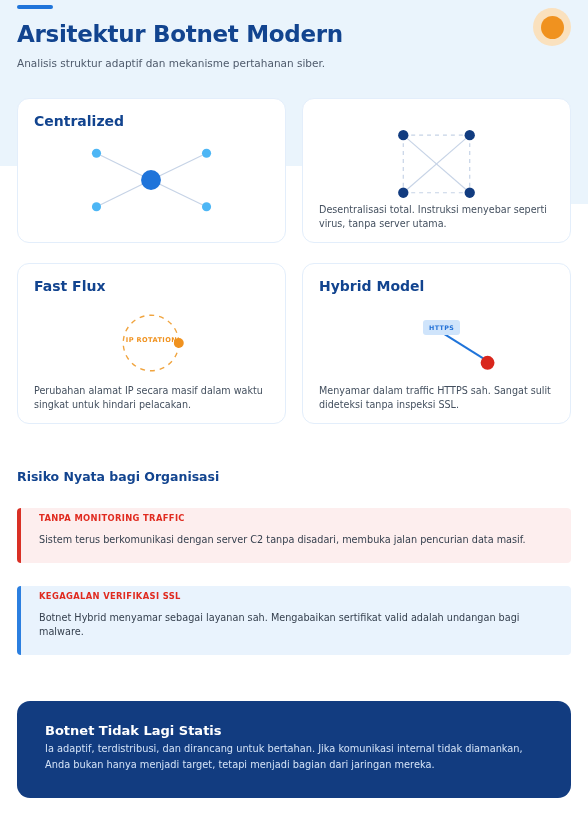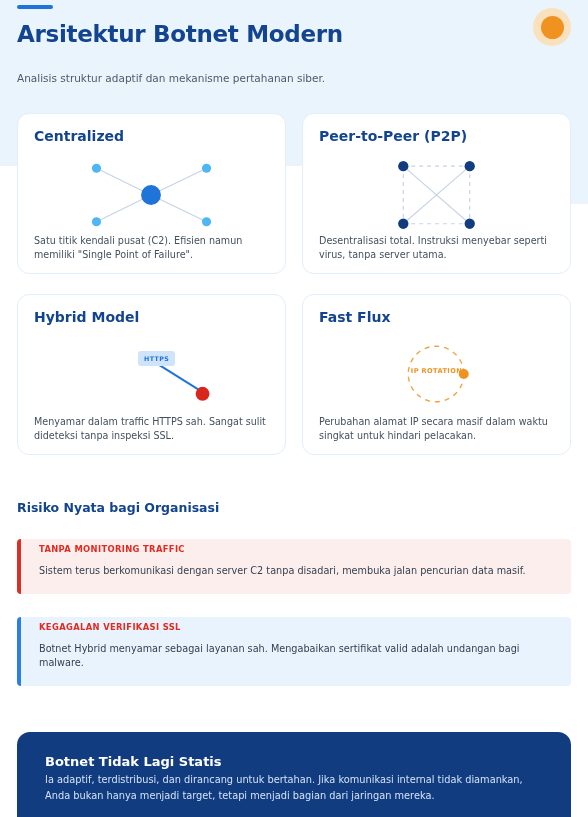--- a/index.html
+++ b/index.html
@@ -56,21 +56,21 @@
   }
   .title {
     margin: 11px 0 0 0;
     font-size: 23px;
     line-height: 28px;
     font-weight: bold;
     color: #12448f;
     letter-spacing: -0.3px;
   }
   .subtitle {
-    margin: 23px 0 0 0;
+    margin: 8px 0 0 0;
     font-size: 10.5px;
     line-height: 15px;
     color: #4e5a6b;
   }
   .header-badge {
     position: absolute;
     right: 0px;
     top: 8px;
     width: 38px;
     height: 38px;
@@ -239,66 +239,64 @@
           <line x1="174" y1="20" x2="118" y2="47" stroke="#c6d3e6" stroke-width="1.2"></line>
           <line x1="63" y1="74" x2="118" y2="47" stroke="#c6d3e6" stroke-width="1.2"></line>
           <line x1="174" y1="74" x2="118" y2="47" stroke="#c6d3e6" stroke-width="1.2"></line>
           <circle cx="63" cy="20" r="4.6" fill="#4db6f5"></circle>
           <circle cx="174" cy="20" r="4.6" fill="#4db6f5"></circle>
           <circle cx="63" cy="74" r="4.6" fill="#4db6f5"></circle>
           <circle cx="174" cy="74" r="4.6" fill="#4db6f5"></circle>
           <circle cx="118" cy="47" r="10" fill="#1f74da"></circle>
         </svg>
       </div>
-      <p class="card-desc">Satu titik kendali pusat (C2). Efisien namun memiliki "Single Point of Failure".</p>
     </div>
 
     <div class="card">
-      <p class="card-title">Peer-to-Peer (P2P)</p>
       <div class="card-figure">
         <svg class="fig-svg" viewBox="0 0 237 86" preserveAspectRatio="xMidYMid meet">
           <line x1="85" y1="18" x2="152" y2="18" stroke="#c6d3e6" stroke-width="1.2" stroke-dasharray="4 4"></line>
           <line x1="85" y1="76" x2="152" y2="76" stroke="#c6d3e6" stroke-width="1.2" stroke-dasharray="4 4"></line>
           <line x1="85" y1="18" x2="85" y2="76" stroke="#c6d3e6" stroke-width="1.2" stroke-dasharray="4 4"></line>
           <line x1="152" y1="18" x2="152" y2="76" stroke="#c6d3e6" stroke-width="1.2" stroke-dasharray="4 4"></line>
           <line x1="85" y1="18" x2="152" y2="76" stroke="#c6d3e6" stroke-width="1.1"></line>
           <line x1="152" y1="18" x2="85" y2="76" stroke="#c6d3e6" stroke-width="1.1"></line>
           <circle cx="85" cy="18" r="5.2" fill="#123c80"></circle>
           <circle cx="152" cy="18" r="5.2" fill="#123c80"></circle>
           <circle cx="85" cy="76" r="5.2" fill="#123c80"></circle>
           <circle cx="152" cy="76" r="5.2" fill="#123c80"></circle>
         </svg>
       </div>
       <p class="card-desc">Desentralisasi total. Instruksi menyebar seperti virus, tanpa server utama.</p>
     </div>
 
     <div class="card">
+      <p class="card-title">Fast Flux</p>
+      <div class="card-figure">
+        <svg class="fig-svg" viewBox="0 0 237 86" preserveAspectRatio="xMidYMid meet">
+          <circle cx="118" cy="45" r="28" fill="none" stroke="#f0a43f" stroke-width="1.4" stroke-dasharray="5 5"></circle>
+          <circle cx="146" cy="45" r="5" fill="#f0921f"></circle>
+        </svg>
+        <span class="flux-label">IP ROTATION</span>
+      </div>
+      <p class="card-desc">Perubahan alamat IP secara masif dalam waktu singkat untuk hindari pelacakan.</p>
+    </div>
+
+    <div class="card">
       <p class="card-title">Hybrid Model</p>
       <div class="card-figure">
         <svg class="fig-svg" viewBox="0 0 237 86" preserveAspectRatio="xMidYMid meet">
           <line x1="112" y1="27" x2="168" y2="62" stroke="#1f74da" stroke-width="2"></line>
           <circle cx="170" cy="65" r="7" fill="#d9261c"></circle>
         </svg>
         <span class="https-chip">HTTPS</span>
       </div>
       <p class="card-desc">Menyamar dalam traffic HTTPS sah. Sangat sulit dideteksi tanpa inspeksi SSL.</p>
     </div>
 
-    <div class="card">
-      <p class="card-title">Fast Flux</p>
-      <div class="card-figure">
-        <svg class="fig-svg" viewBox="0 0 237 86" preserveAspectRatio="xMidYMid meet">
-          <circle cx="118" cy="45" r="28" fill="none" stroke="#f0a43f" stroke-width="1.4" stroke-dasharray="5 5"></circle>
-          <circle cx="146" cy="45" r="5" fill="#f0921f"></circle>
-        </svg>
-        <span class="flux-label">IP ROTATION</span>
-      </div>
-      <p class="card-desc">Perubahan alamat IP secara masif dalam waktu singkat untuk hindari pelacakan.</p>
-    </div>
-
   </div>
 
   <h2 class="section-heading">Risiko Nyata bagi Organisasi</h2>
 
   <div class="risk-list">
     <div class="risk risk-red">
       <p class="risk-label">TANPA MONITORING TRAFFIC</p>
       <p class="risk-text">Sistem terus berkomunikasi dengan server C2 tanpa disadari, membuka jalan pencurian data masif.</p>
     </div>
     <div class="risk risk-blue">

